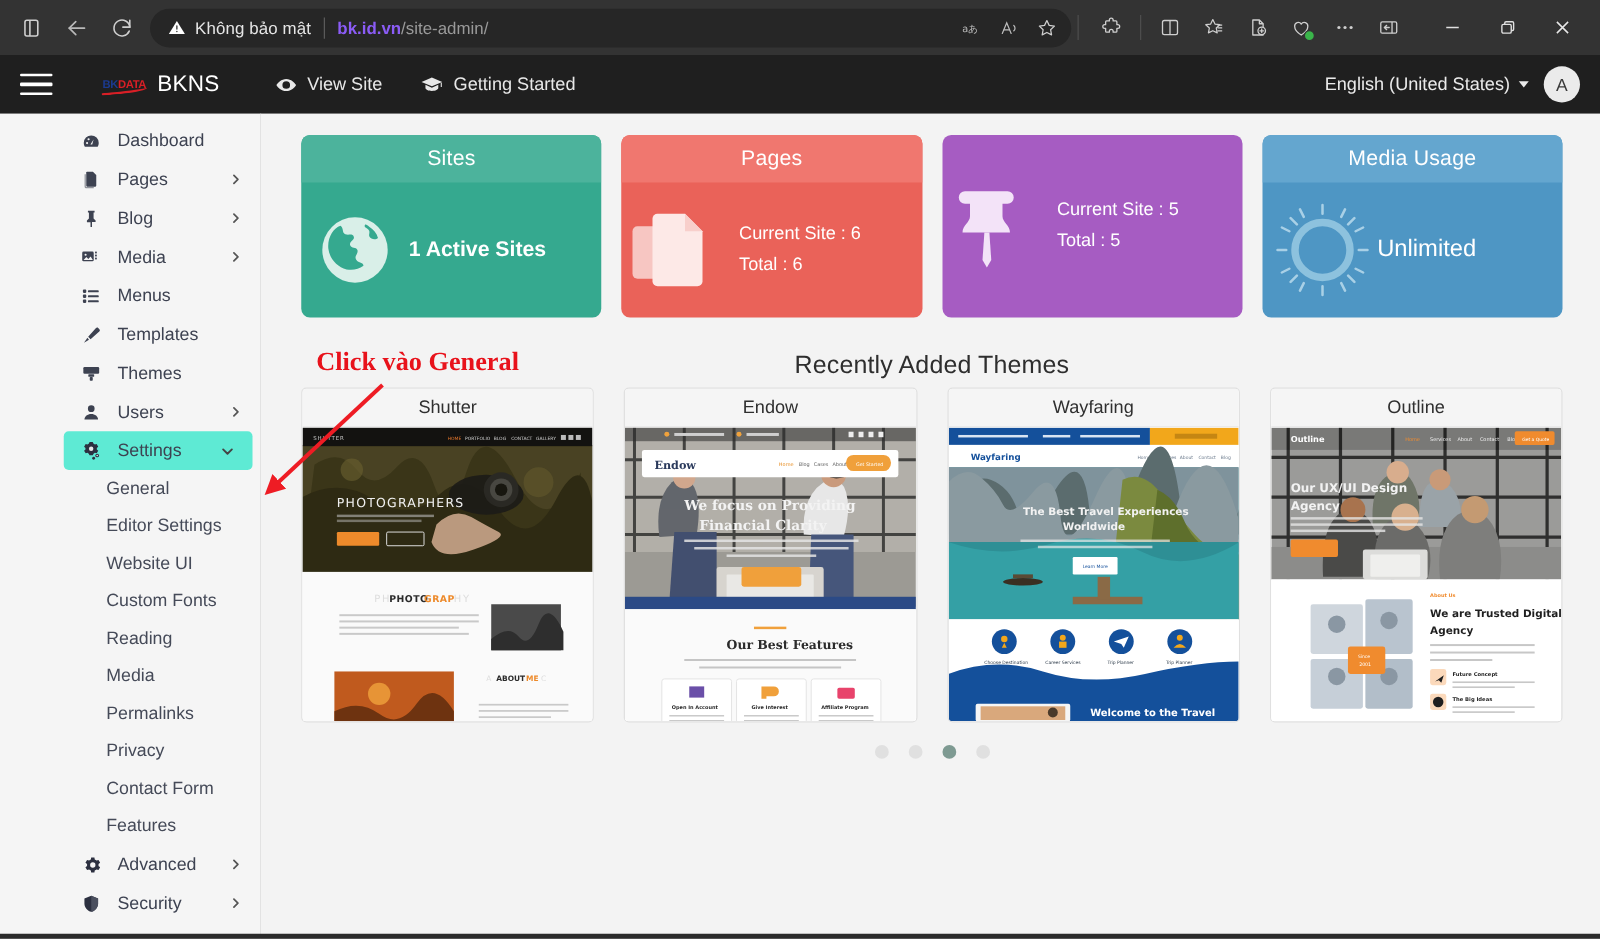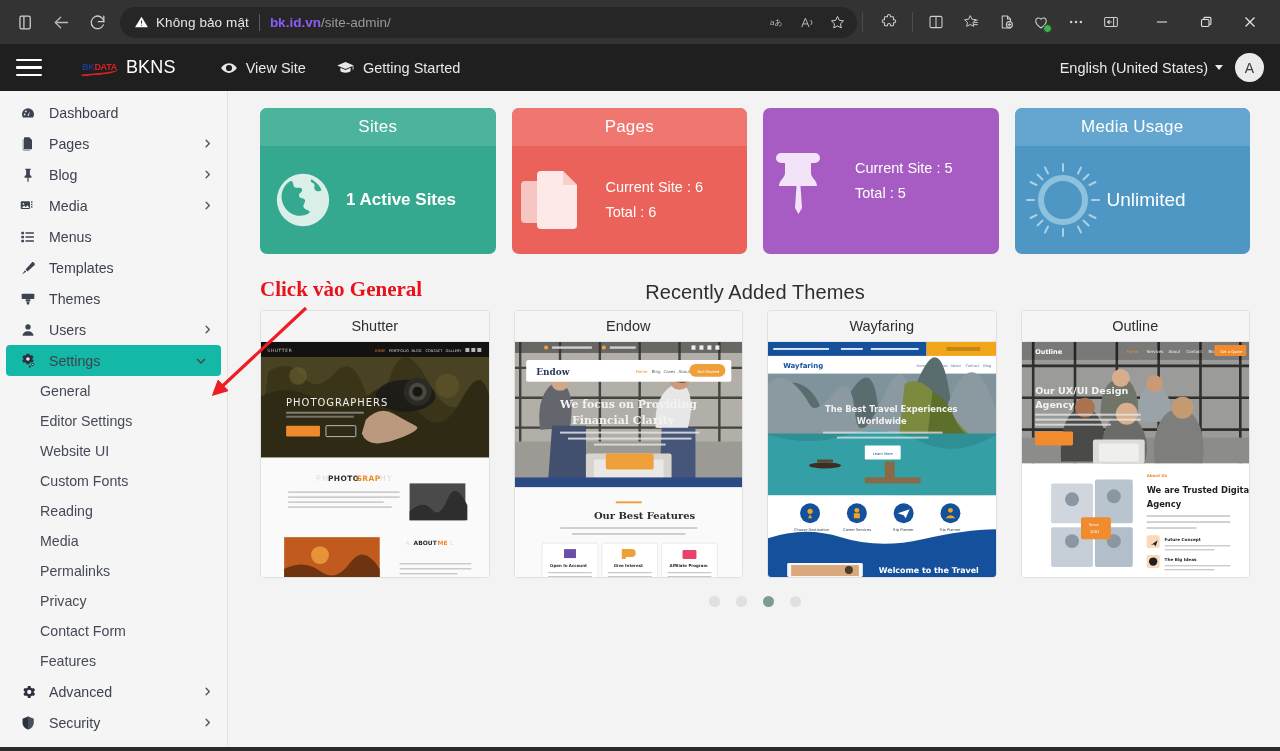--- a/index.html
+++ b/index.html
@@ -87,30 +87,30 @@
   .caret-dn { width: 0; height: 0; border-left: 4.5px solid transparent; border-right: 4.5px solid transparent; border-top: 5.5px solid #eaeaea; }
   .avatar {
     width: 29px; height: 29px; border-radius: 50%; background: #ebebeb;
     color: #3a3a3a; font-size: 14px; display: flex; align-items: center; justify-content: center;
   }
 
   .body-row { flex: 1; display: flex; min-height: 0; }
 
   
   .sidebar {
-    width: 228px; background: #f5f5f5; border-right: 1px solid #e2e2e2;
-    flex: none; padding-top: 6px; overflow: hidden; position: relative;
+    width: 209px; background: #f5f5f5; border-right: 1px solid #e2e2e2;
+    flex: none; padding-top: 6px; overflow: hidden; position: relative; padding-left: 45px;
   }
   .nav-item {
     height: 31px; display: flex; align-items: center; gap: 12px;
     padding: 0 14px 0 18px; color: #3d4251; font-size: 14.2px; cursor: pointer;
     position: relative;
   }
   .nav-item .ico { width: 19px; display: flex; align-items: center; justify-content: center; flex: none; color: #3d4251; }
-  .nav-item.active { background: #14b8a6; border-radius: 4px; margin: 0 6px 0 6px; padding-left: 12px; }
+  .nav-item.active { background: #5eead4; border-radius: 4px; margin: 0 6px 0 6px; padding-left: 12px; }
   .nav-item .chev {
     margin-left: auto; color: #555; font-size: 12px; line-height: 1;
     display: flex; align-items: center;
   }
   .sub-item {
     height: 30px; display: flex; align-items: center;
     padding-left: 40px; color: #454a58; font-size: 14.2px; cursor: pointer;
   }
 
   
@@ -129,21 +129,21 @@
     font-size: 17px; letter-spacing: .2px;
   }
   .stat-body { flex: 1; display: flex; align-items: center; position: relative; }
   .stat-ico { width: 86px; flex: none; display: flex; align-items: center; justify-content: center; }
   .stat-lines { font-size: 14.5px; line-height: 1.75; }
   .stat-lines .big { font-size: 17px; font-weight: bold; }
 
   .sec-row { display: flex; align-items: flex-end; margin: 16px 0 6px 0; position: relative; height: 34px; }
   .annot {
     font-family: "Liberation Serif", serif; font-weight: bold;
-    color: #e8121b; font-size: 21px; position: absolute; left: 0; bottom: 2px;
+    color: #e8121b; font-size: 21px; position: absolute; left: 12px; bottom: 2px;
     white-space: nowrap;
   }
   .sec-title {
     width: 100%; text-align: center; font-size: 20px; color: #2e2e2e;
     letter-spacing: .1px;
   }
 
   .themes-row { display: flex; gap: 24px; margin-top: 6px; }
   .theme-card {
     flex: 1; background: #fff; border: 1px solid #e0e0e0; border-radius: 4px;

